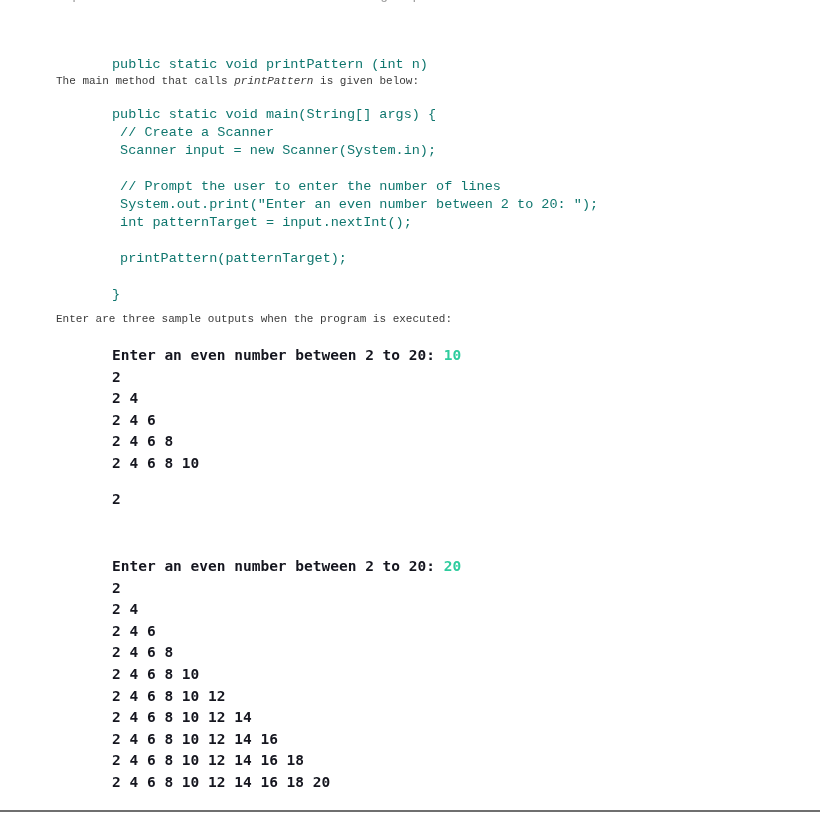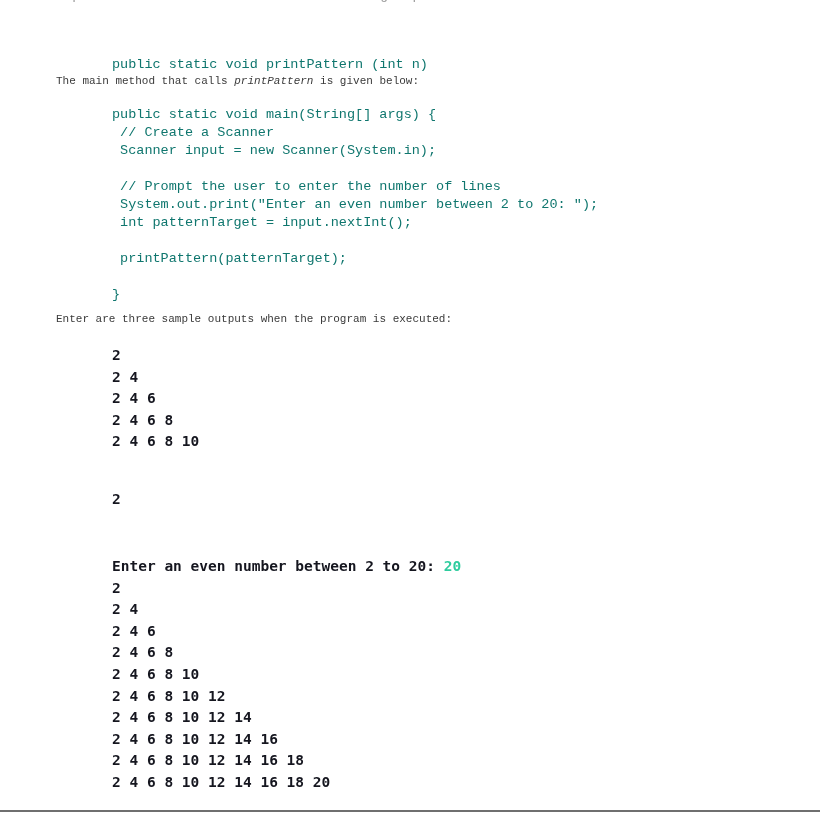--- a/index.html
+++ b/index.html
@@ -92,21 +92,21 @@
   <div class="codeblock" style="left:112px; top:20px;">
     <span class="line">public static void printPattern (int n)</span>
   </div>
 
   <div class="prose" style="left:56px; top:72px;"><span>The main method that calls </span><span class="em">printPattern</span><span> is given below:</span></div>
 
   <div class="codeblock" id="main-code" style="left:112px; top:106px;"><span class="line">public static void main(String[] args) {</span><span class="line"> // Create a Scanner</span><span class="line"> Scanner input = new Scanner(System.in);</span><span class="line"></span><span class="line"> // Prompt the user to enter the number of lines</span><span class="line"> System.out.print("Enter an even number between 2 to 20: ");</span><span class="line"> int patternTarget = input.nextInt();</span><span class="line"></span><span class="line"> printPattern(patternTarget);</span><span class="line"></span><span class="line">}</span></div>
 
   <div class="prose" style="left:56px; top:310px;">Enter are three sample outputs when the program is executed:</div>
 
-  <div class="terminal" id="sample-0" style="top:345px;"><span class="line">2</span><span class="line">2 4</span><span class="line">2 4 6</span><span class="line">2 4 6 8</span><span class="line">2 4 6 8 10</span></div>
+  <div class="terminal" id="sample-0" style="top:345px;"><span class="line"><span>Enter an even number between 2 to 20: </span><span class="inputval">10</span></span><span class="line">2</span><span class="line">2 4</span><span class="line">2 4 6</span><span class="line">2 4 6 8</span><span class="line">2 4 6 8 10</span></div>
 
   <div class="terminal" id="sample-1" style="top:489px;"><span class="line">2</span></div>
 
   <div class="terminal" id="sample-2" style="top:556px;"><span class="line"><span>Enter an even number between 2 to 20: </span><span class="inputval">20</span></span><span class="line">2</span><span class="line">2 4</span><span class="line">2 4 6</span><span class="line">2 4 6 8</span><span class="line">2 4 6 8 10</span><span class="line">2 4 6 8 10 12</span><span class="line">2 4 6 8 10 12 14</span><span class="line">2 4 6 8 10 12 14 16</span><span class="line">2 4 6 8 10 12 14 16 18</span><span class="line">2 4 6 8 10 12 14 16 18 20</span></div>
 
   <div class="bottom-rule"></div>
 
 </div>
 
 </body></html>

